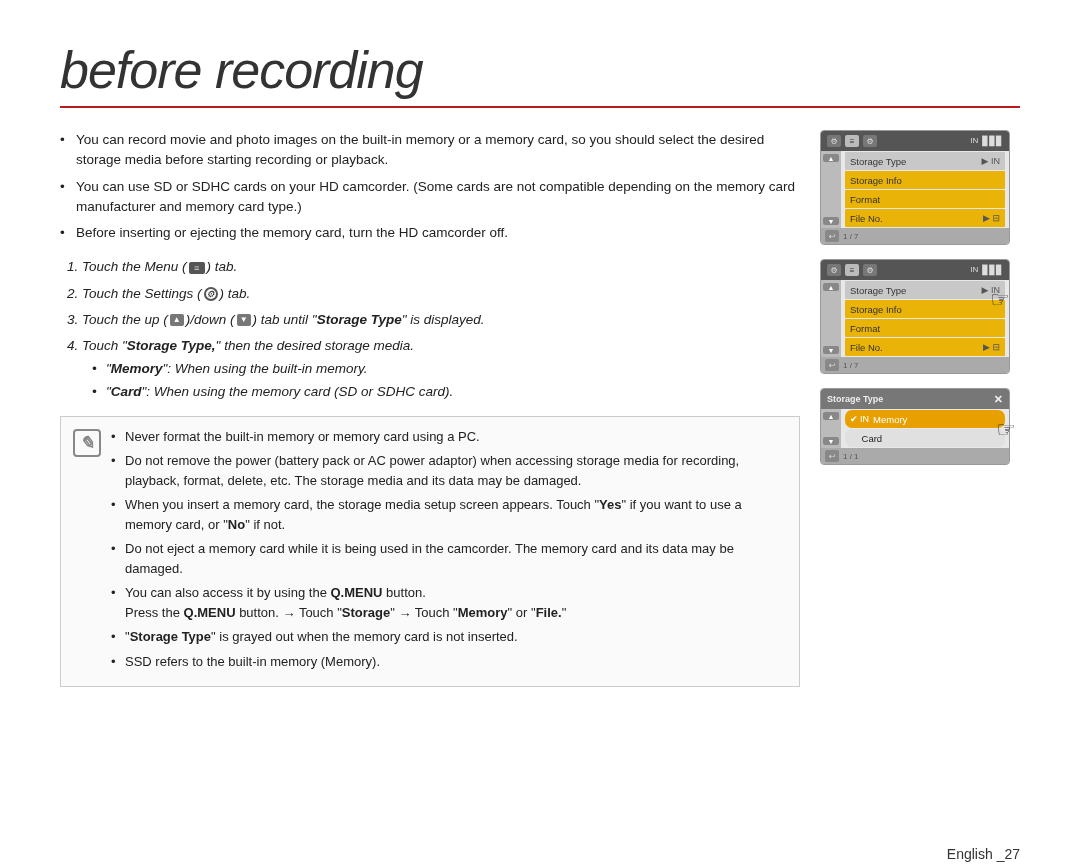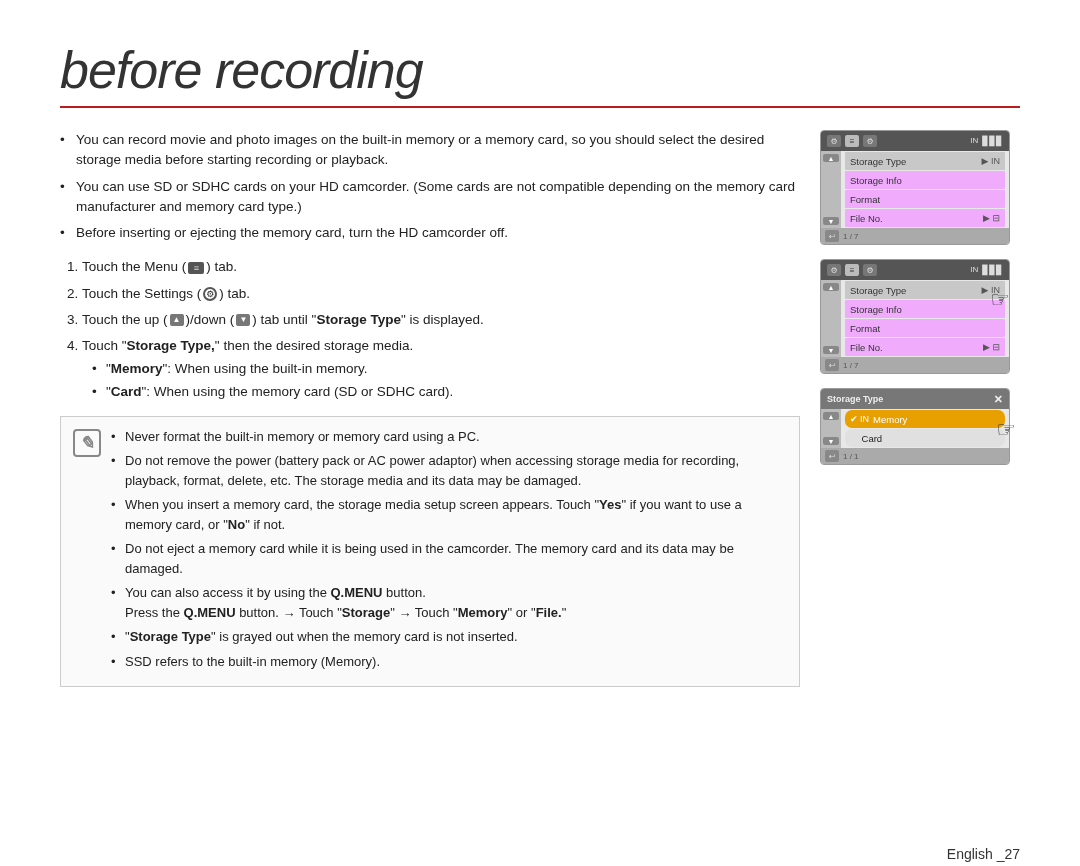--- a/index.html
+++ b/index.html
@@ -65,20 +65,21 @@
       content: "•";
       position: absolute;
       left: 0;
       top: 0;
     }
     .steps {
       margin-bottom: 14px;
     }
     .steps ol {
       padding-left: 22px;
+      font-style: italic;
     }
     .steps ol li {
       margin-bottom: 6px;
       line-height: 1.5;
       font-size: 13.5px;
     }
     .steps ol li .sub-bullets {
       list-style: none;
       padding-left: 10px;
       margin-top: 3px;
@@ -173,21 +174,21 @@
     .screen-indicator {
       color: #ddd;
       font-size: 8px;
       display: flex;
       align-items: flex-start;
       gap: 4px;
     }
     .screen-row {
       display: flex;
       align-items: center;
-      background: #f0abfc;
+      background: #eab308;
       margin: 1px 4px;
       padding: 3px 5px;
       font-size: 9.5px;
       min-height: 18px;
       border-radius: 1px;
     }
     .screen-row.highlighted {
       background: #c8c8c8;
     }
     .screen-row-label {

